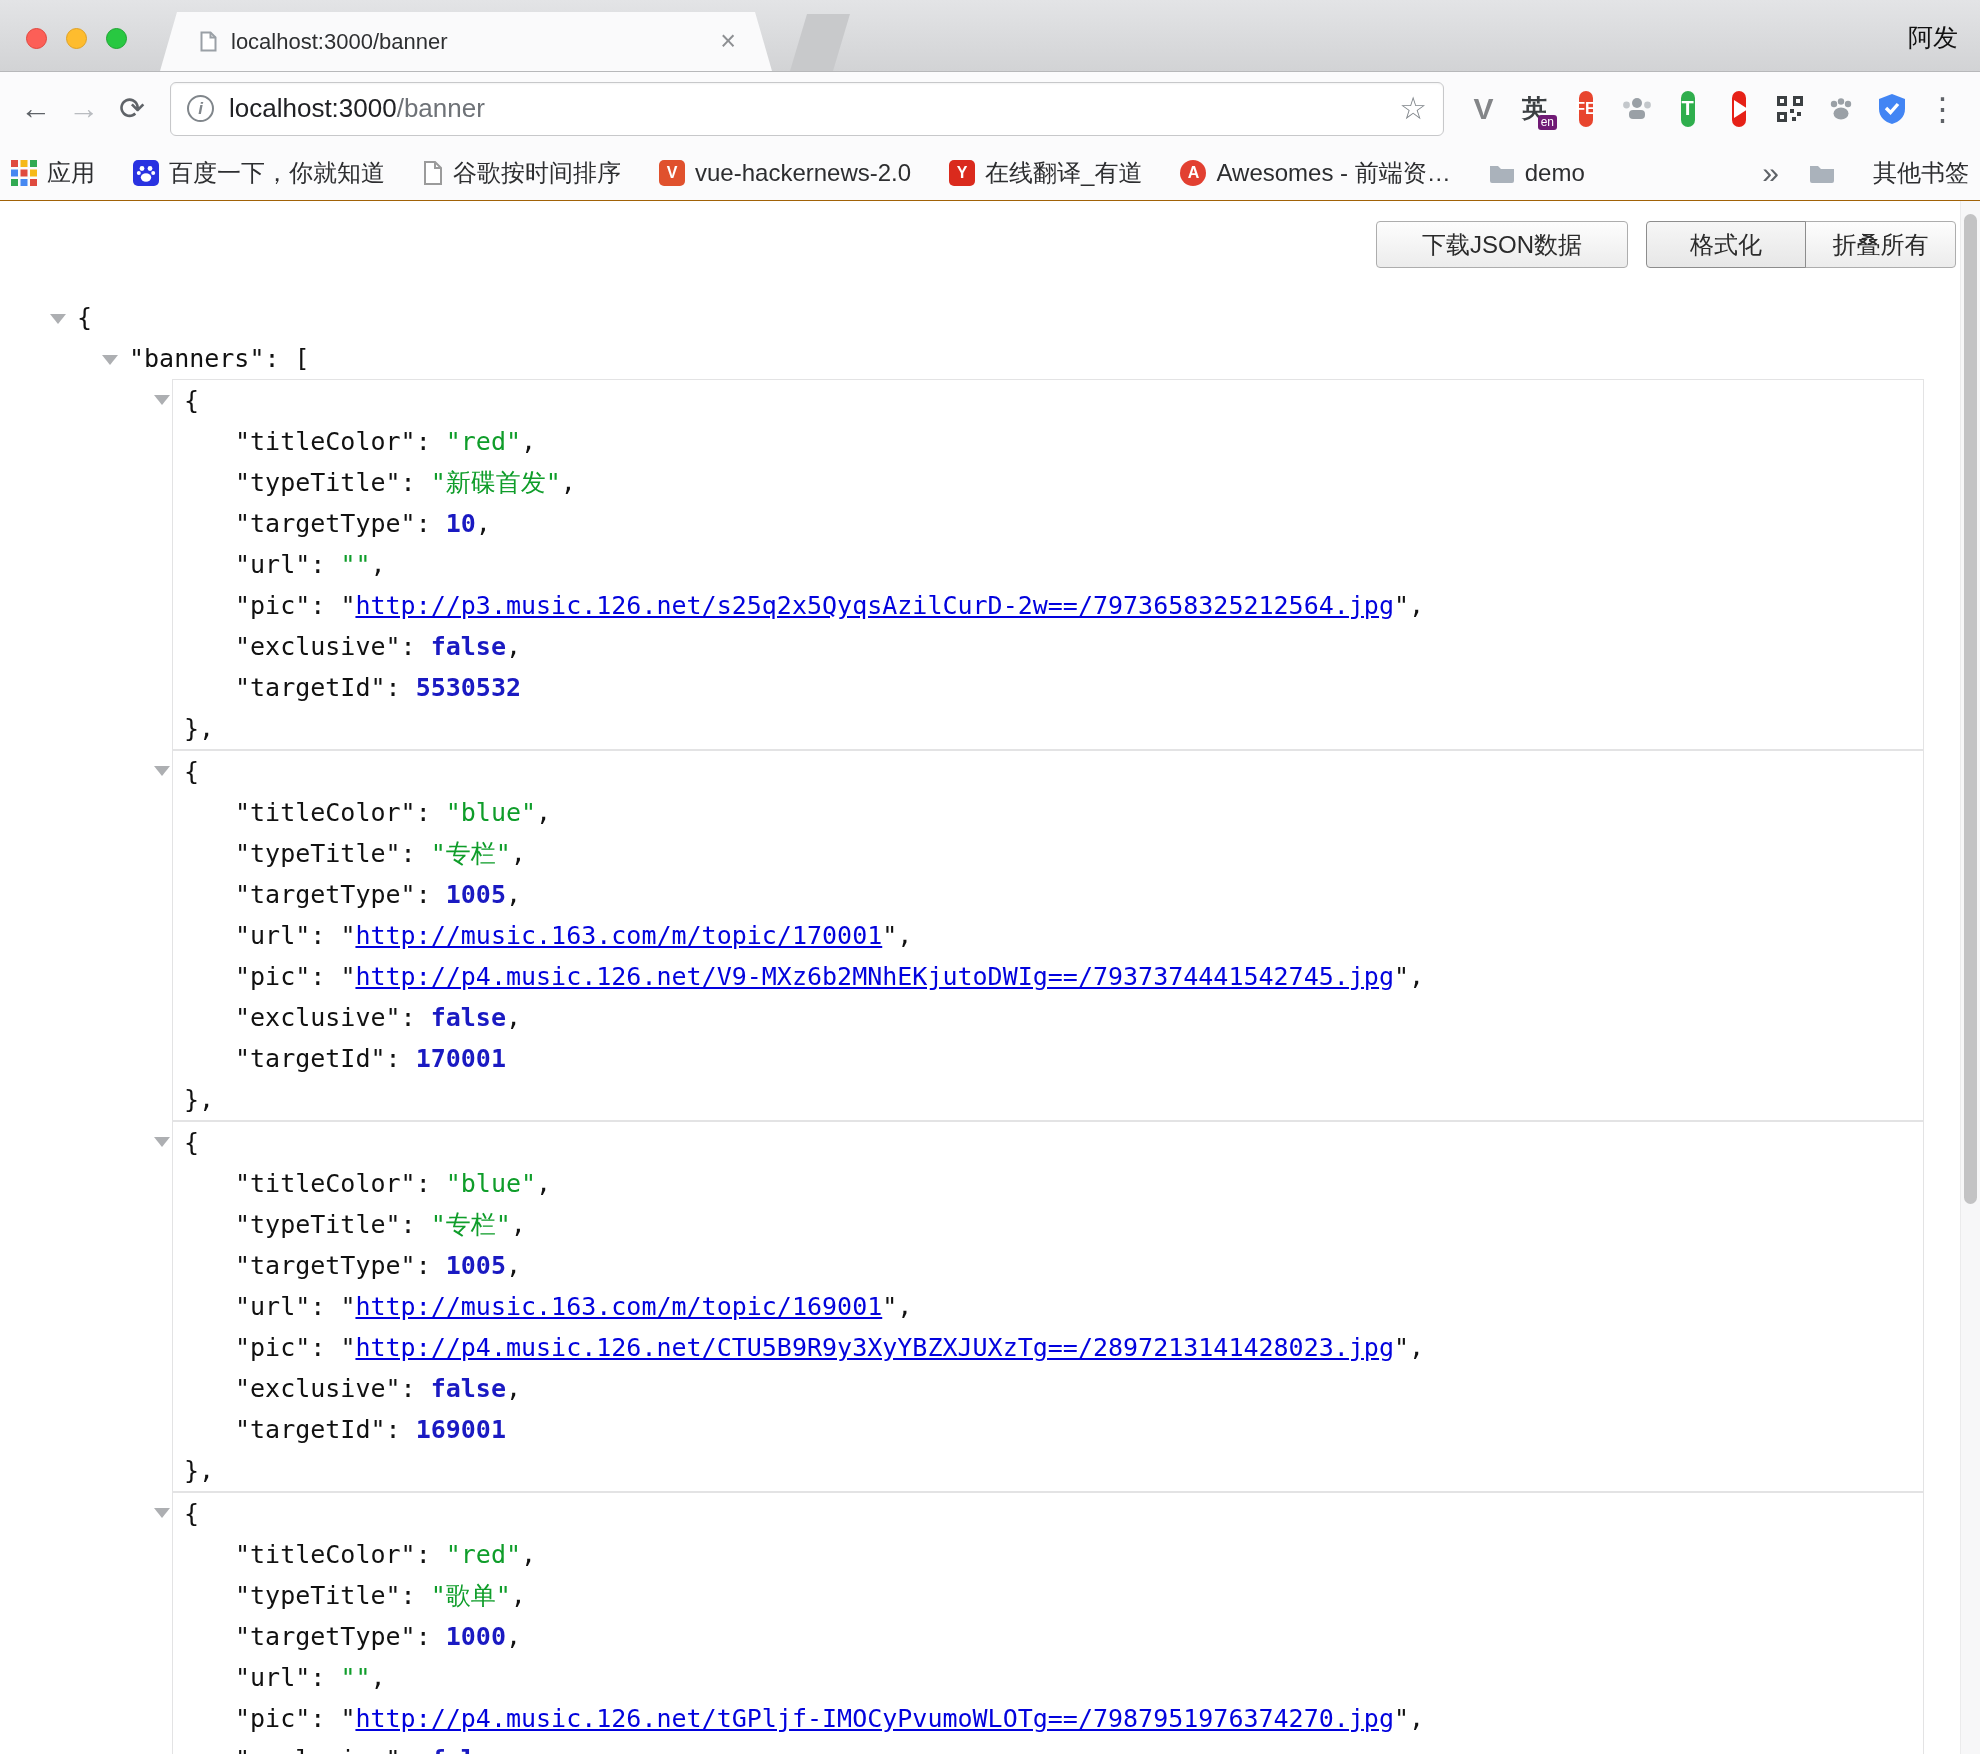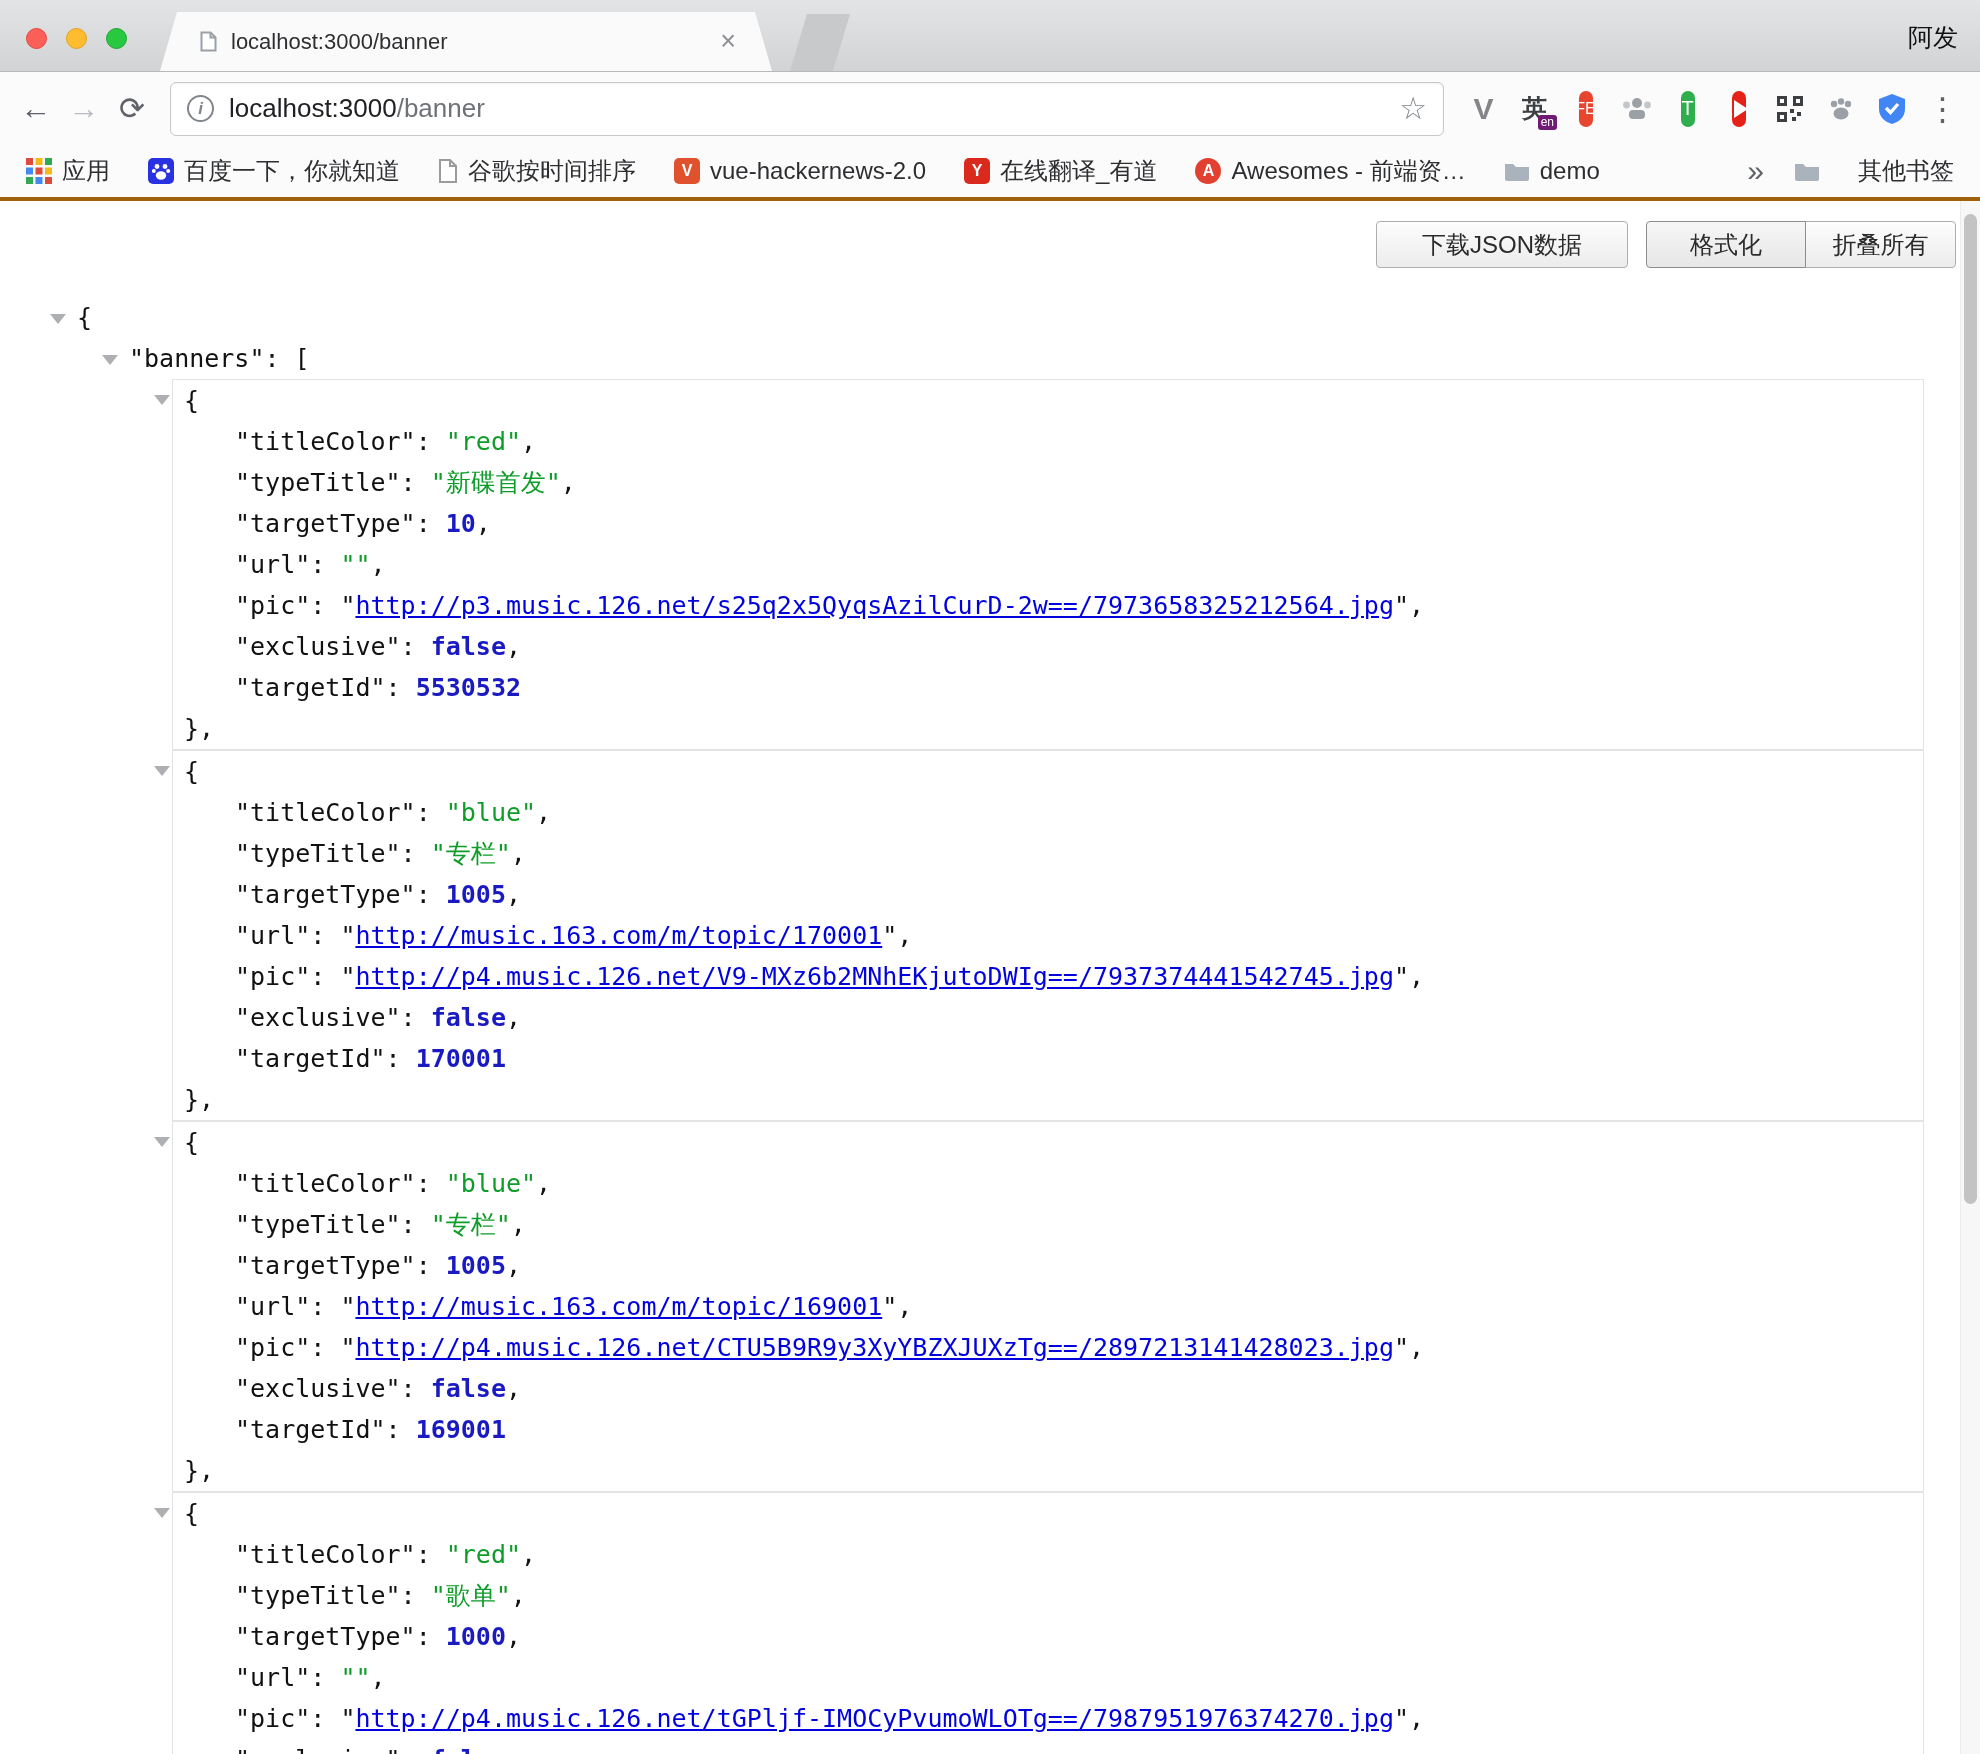--- a/index.html
+++ b/index.html
@@ -63,31 +63,31 @@
   .star { margin-left:auto; margin-right:16px; font-size:31px; color:#80868b; line-height:1; }
 
   .extensions { display:flex; align-items:center; }
   .ext { width:51px; height:50px; display:flex; align-items:center; justify-content:center; position:relative; }
   .vimium-v { font-size:30px; font-weight:bold; color:#838588; }
   .trans-cn { font-size:25px; font-weight:bold; color:#3c4043; }
   .trans-en {
     position:absolute; right:3px; bottom:4px; font-size:12px; color:#fff; background:#701a75;
     padding:0 3px; border-radius:3px; line-height:15px;
   }
-  .sq { width:14px; height:36px; border-radius:7px; display:flex; align-items:center; justify-content:center; color:#fff; font-weight:normal; }
+  .sq { width:14px; height:36px; border-radius:7px; display:flex; align-items:center; justify-content:center; color:#fff; font-weight:bold; }
   .fe-bg { background:#e8452e; font-size:16px; }
   .tg-bg { background:#2fae4d; font-size:20px; }
   .yt-bg { background:#e62117; }
   .yt-play { width:0; height:0; border-left:14px solid #fff; border-top:9px solid transparent; border-bottom:9px solid transparent; margin-left:4px; }
   .menu-dots { font-size:32px; color:#5f6368; }
 
   
   .bookmarks {
-    height:56px; background:#fbfbfc; border-bottom:4px solid #a16207;
-    display:flex; align-items:center; padding:0 26px;
+    height:56px; background:#fbfbfc; border-bottom:1px solid #a16207;
+    display:flex; align-items:center; padding:0 11px;
     font-size:24px; color:#2d2e30;
   }
   .bm { display:flex; align-items:center; margin-right:38px; white-space:nowrap; }
   .bm .ico { margin-right:10px; display:flex; align-items:center; }
   .bm-right { margin-left:auto; display:flex; align-items:center; }
   .chev { font-size:30px; color:#5f6368; margin-right:30px; }
   .badge { width:26px; height:26px; border-radius:5px; color:#fff; font-weight:bold; font-size:16px; display:flex; align-items:center; justify-content:center; }
   .v-bg { background:#e0512d; }
   .y-bg { background:#da2a1d; }
   .a-bg { background:#e24031; border-radius:50%; }

